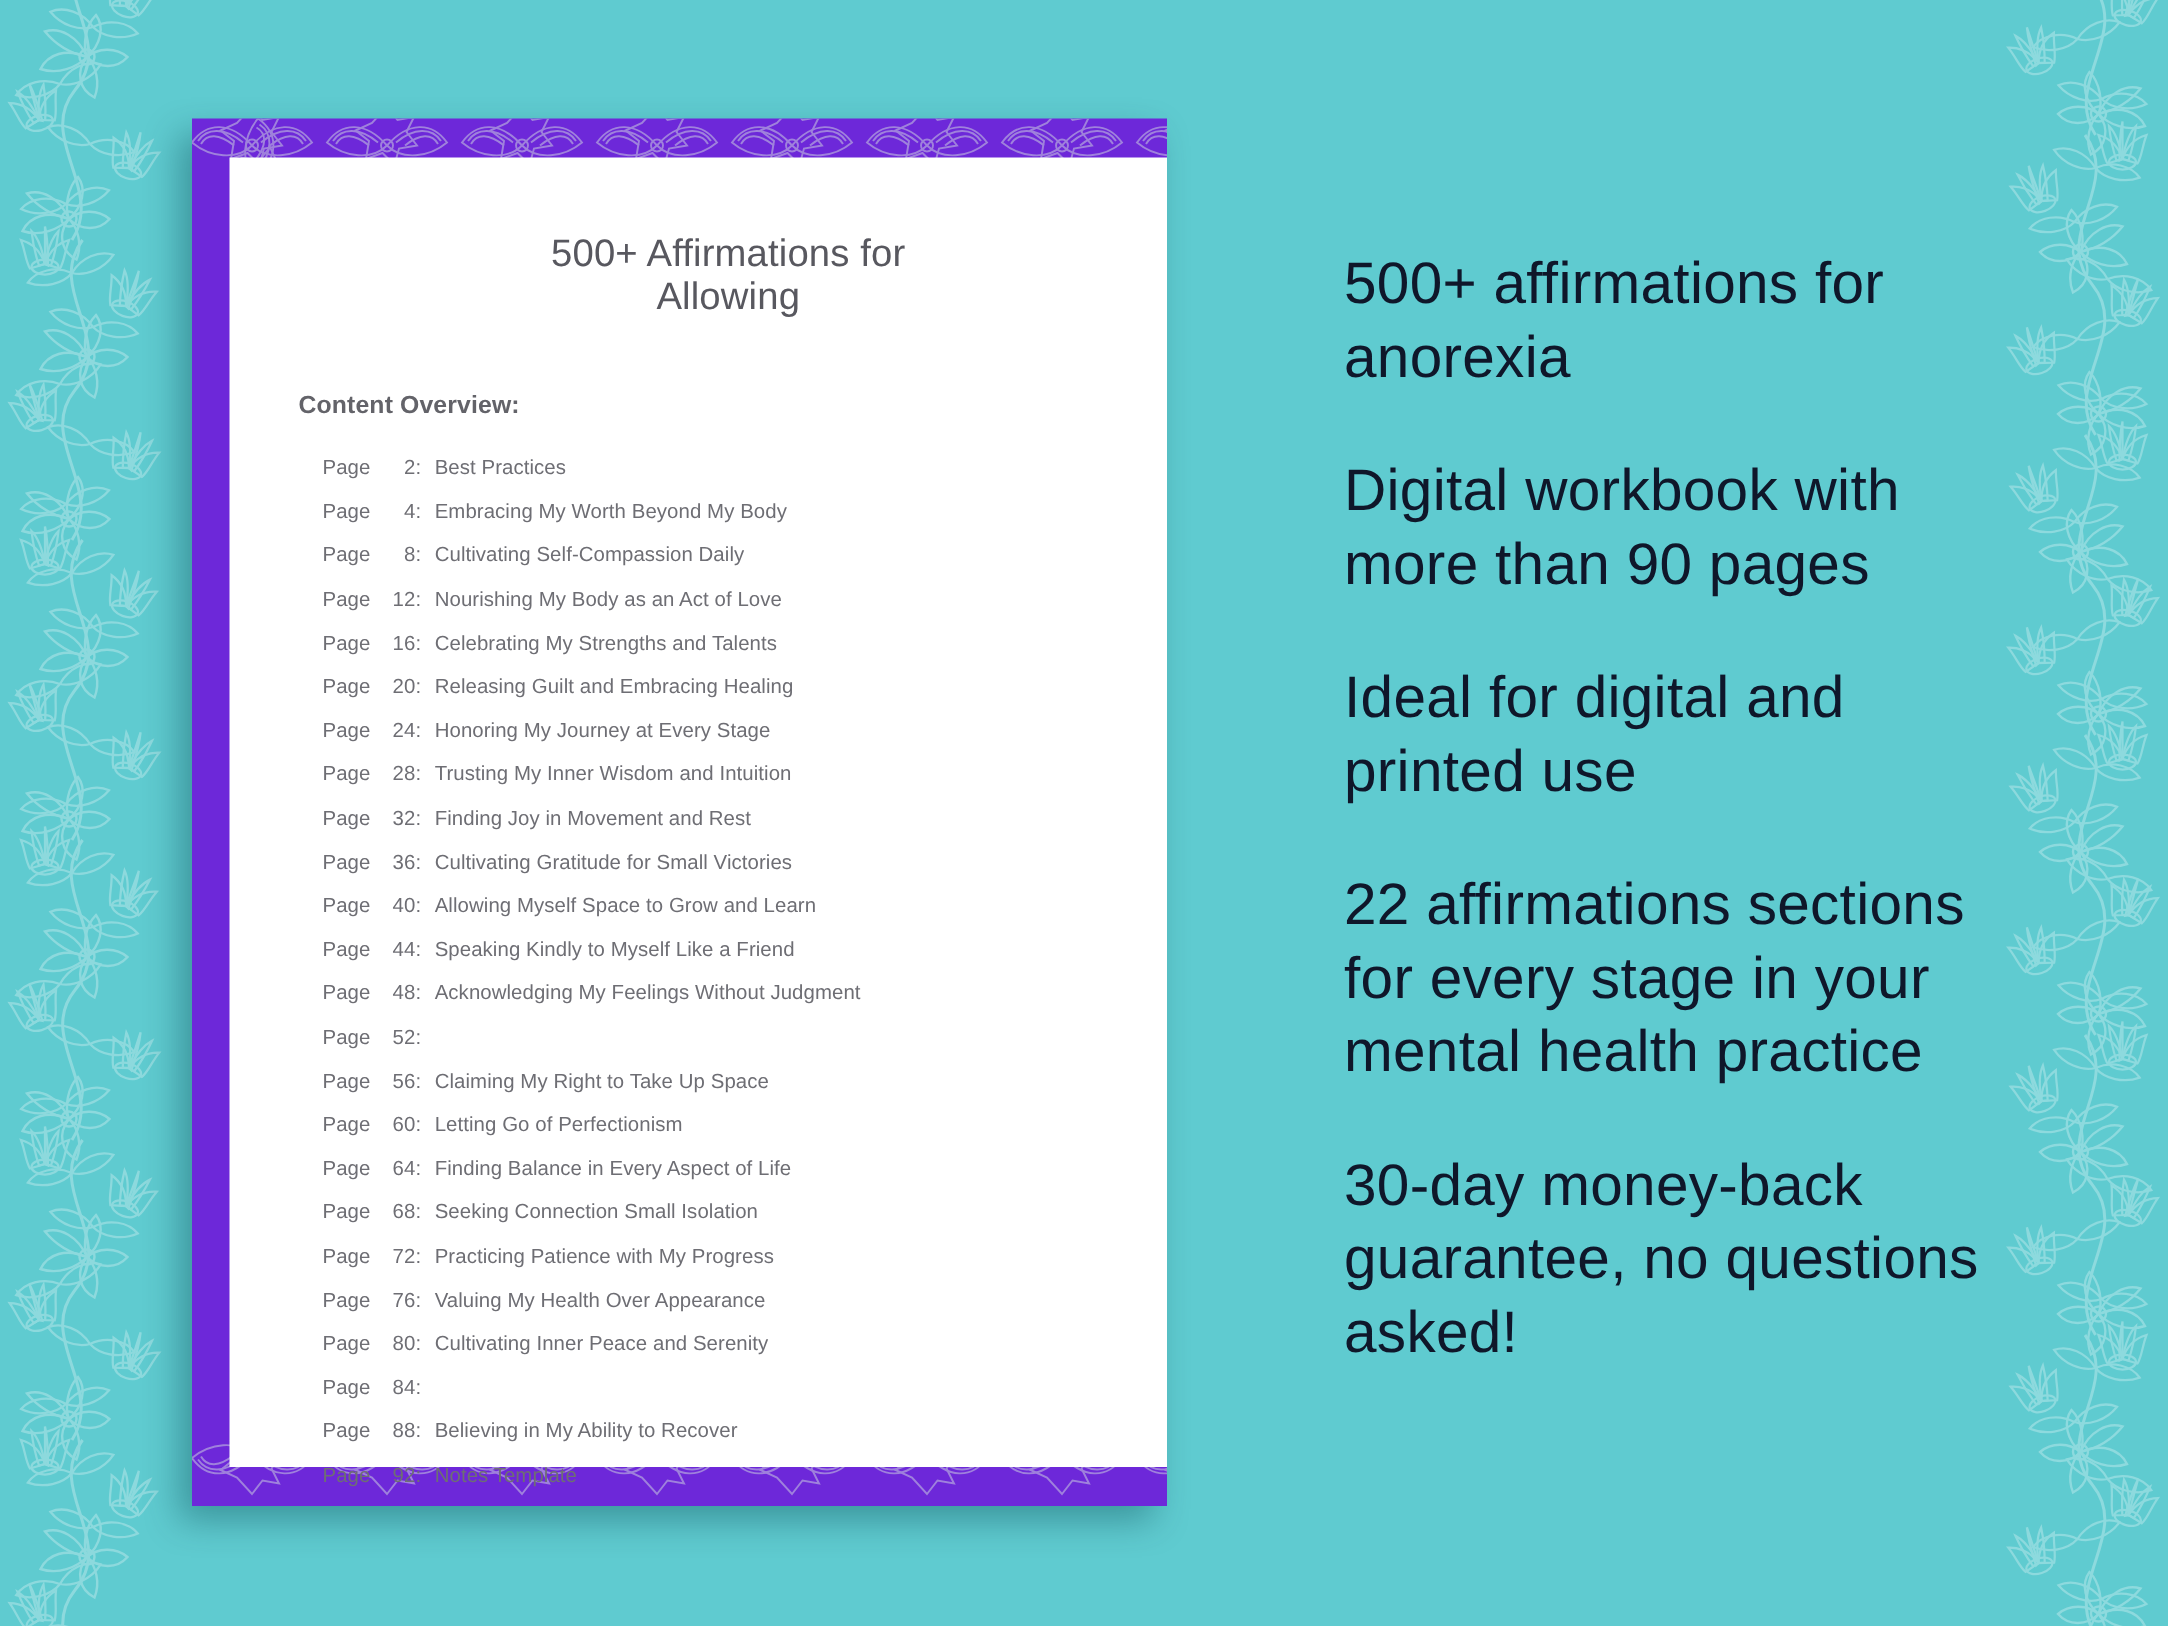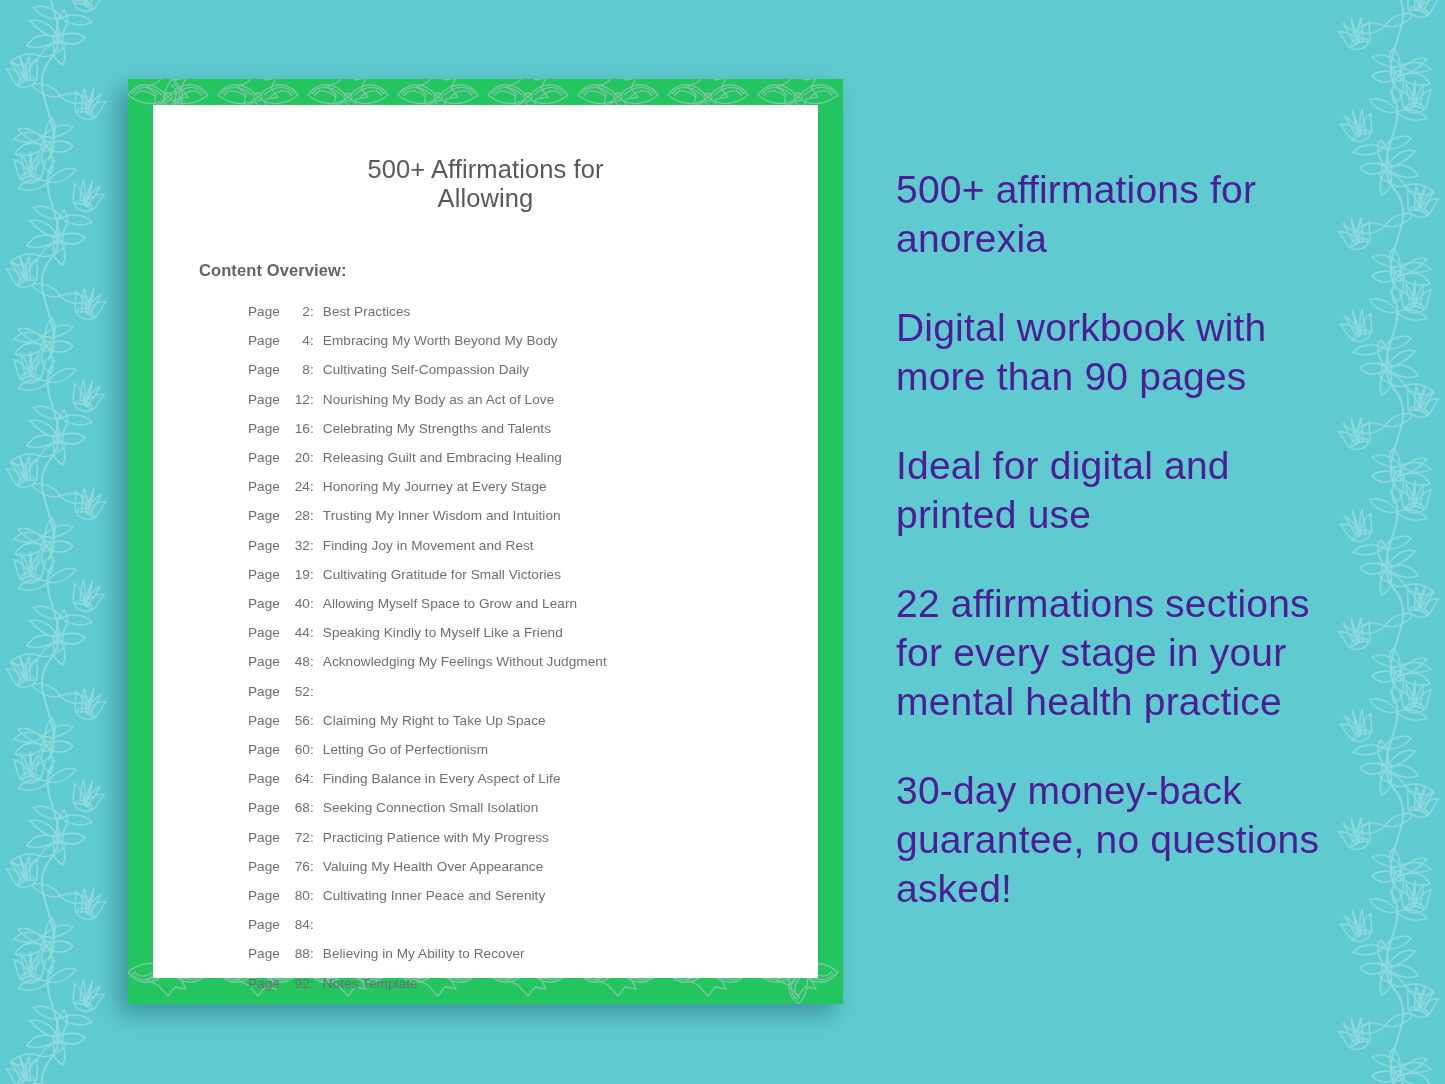--- a/index.html
+++ b/index.html
@@ -26,23 +26,23 @@
     pointer-events: none;
   }
   .floral-border.left  { left: 0; }
   .floral-border.right { right: 0; transform: scaleX(-1); }
 
   
   .doc-card {
     position: absolute;
     left: 128px;
     top: 79px;
-    width: 715px;
+    width: 650px;
     height: 925px;
-    background: #22c55e;
+    background: #6d28d9;
     box-shadow: -9px 10px 22px rgba(0, 60, 70, 0.38);
     overflow: hidden;
   }
 
   
   .doc-watermark {
     position: absolute;
     inset: 0;
     opacity: 0.55;
     pointer-events: none;
@@ -72,21 +72,21 @@
     margin-top: 48px;
     margin-left: 46px;
     font-size: 16.5px;
     color: #636369;
     font-weight: 700;
     letter-spacing: 0.1px;
   }
 
   .toc {
     margin-top: 17px;
-    margin-left: 95px;
+    margin-left: 62px;
     list-style: none;
   }
 
   .toc-row {
     display: flex;
     align-items: baseline;
     font-size: 13.6px;
     line-height: 29.2px;
     color: #6e6e74;
     letter-spacing: 0.05px;
@@ -106,21 +106,21 @@
 
   
   .promo {
     position: absolute;
     left: 896px;
     top: 165px;
     width: 452px;
   }
 
   .promo-item {
-    color: #4c1d95;
+    color: #0f172a;
     font-size: 39px;
     line-height: 49px;
     font-weight: 300;
     letter-spacing: 0.2px;
     margin-bottom: 40px;
   }
   .promo-item:last-child { margin-bottom: 0; }
 </style>
 </head>
 <body>
@@ -291,21 +291,21 @@
           <span class="toc-entry-title">Trusting My Inner Wisdom and Intuition</span>
         </li>
         <li class="toc-row">
           <span class="toc-page-word">Page</span>
           <span class="toc-page-num">32</span>
           <span class="toc-colon">:</span>
           <span class="toc-entry-title">Finding Joy in Movement and Rest</span>
         </li>
         <li class="toc-row">
           <span class="toc-page-word">Page</span>
-          <span class="toc-page-num">19</span>
+          <span class="toc-page-num">36</span>
           <span class="toc-colon">:</span>
           <span class="toc-entry-title">Cultivating Gratitude for Small Victories</span>
         </li>
         <li class="toc-row">
           <span class="toc-page-word">Page</span>
           <span class="toc-page-num">40</span>
           <span class="toc-colon">:</span>
           <span class="toc-entry-title">Allowing Myself Space to Grow and Learn</span>
         </li>
         <li class="toc-row">

